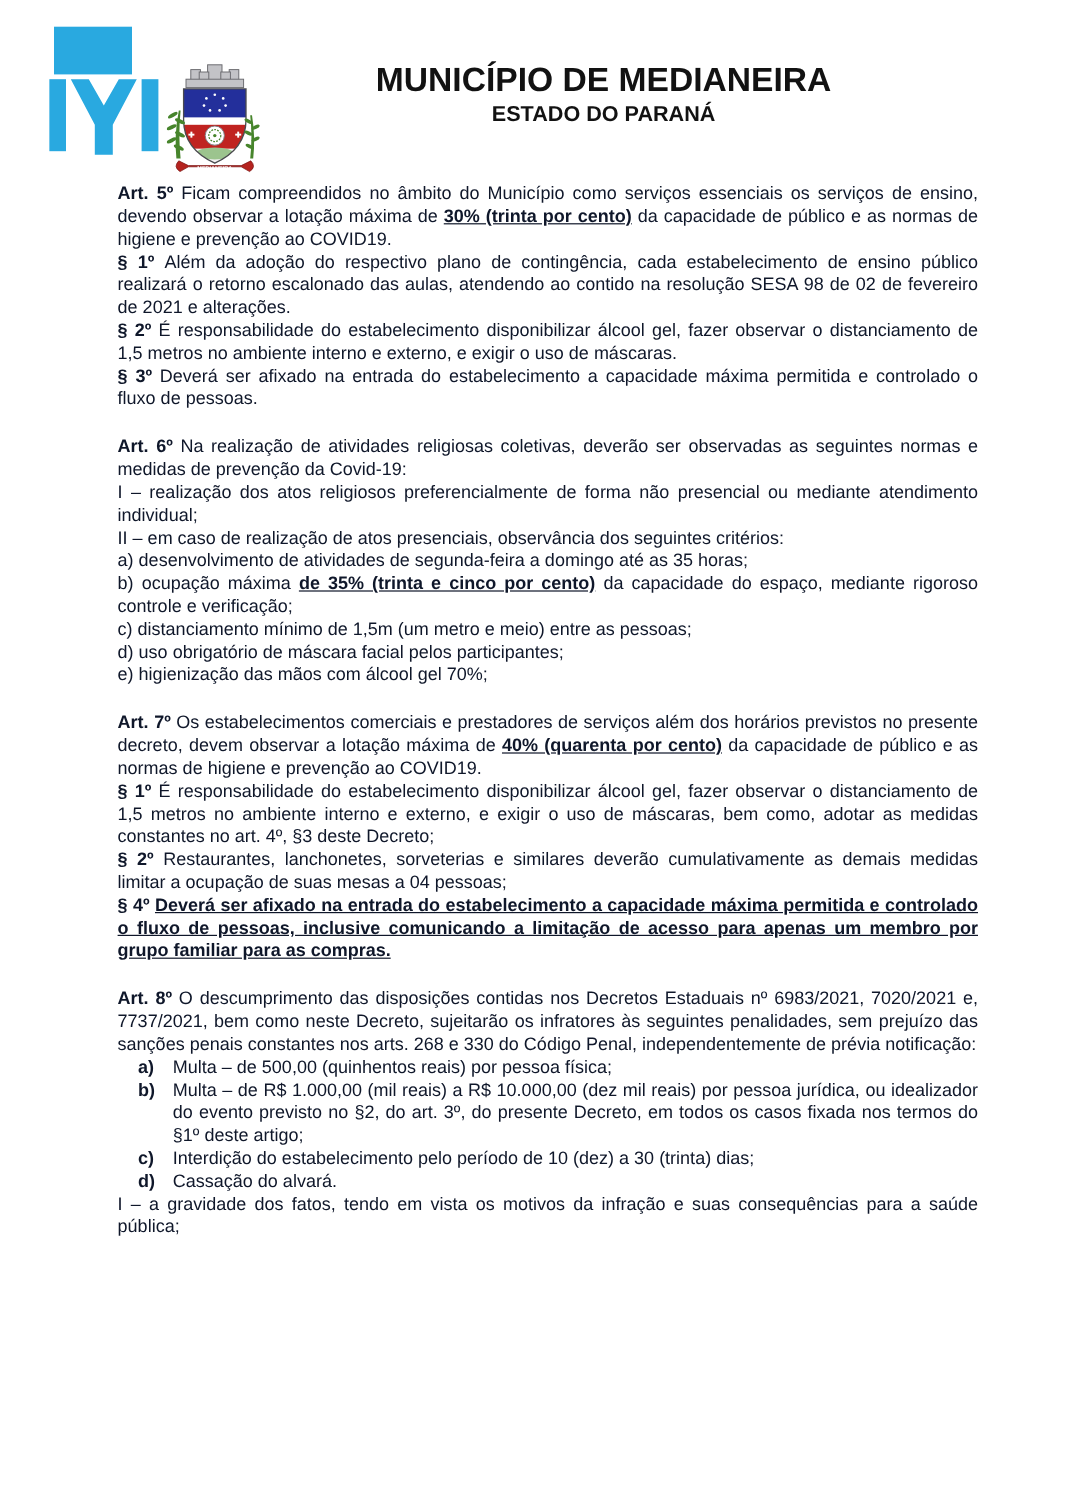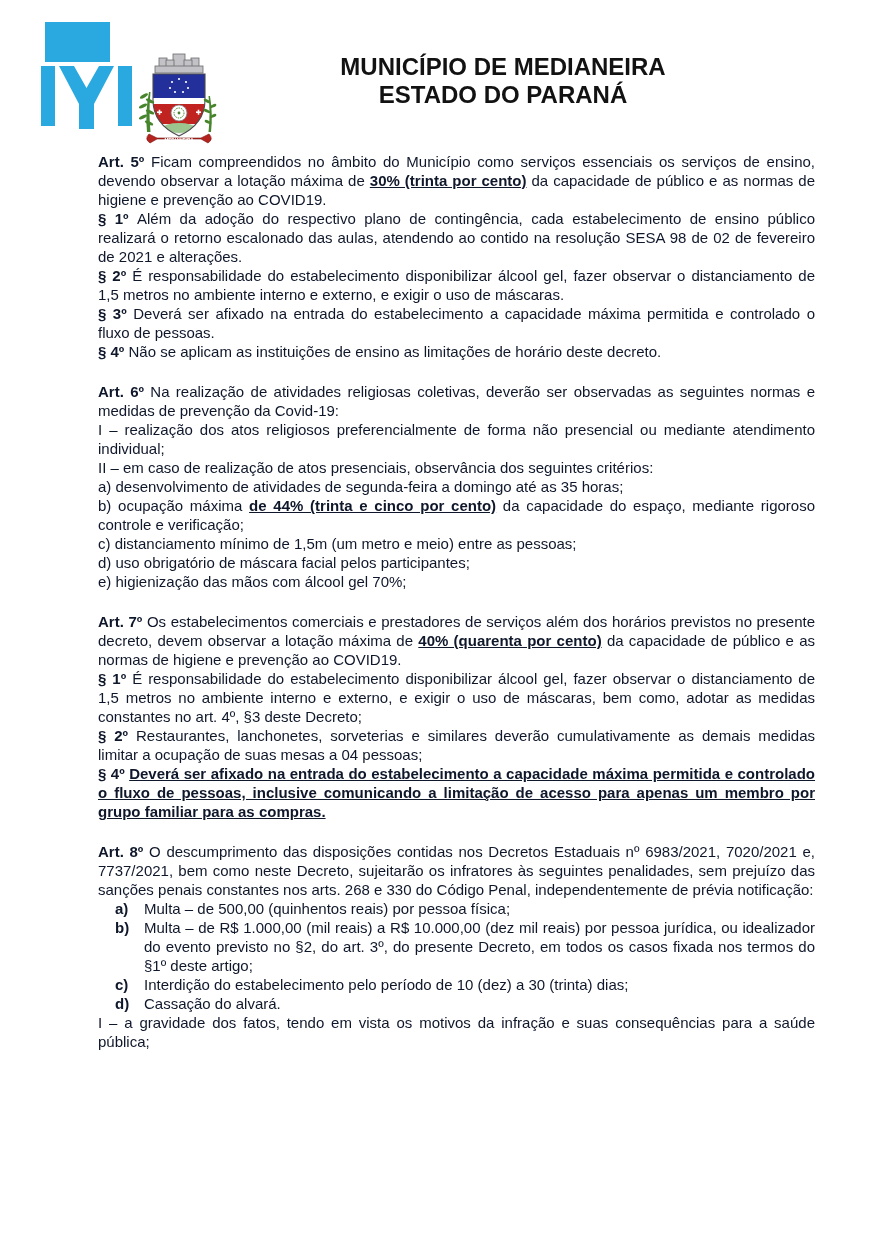--- a/index.html
+++ b/index.html
@@ -7,22 +7,22 @@
     width:891px;height:1260px;background:#ffffff;position:relative;
     font-family:"Liberation Sans", sans-serif;color:#161616;overflow:hidden;
   }
   .page{position:absolute;inset:0;background:#fff;}
 
   
   .hdr{position:absolute;left:0;top:0;width:891px;height:150px;}
   .m-logo{position:absolute;left:41px;top:22px;}
   .crest{position:absolute;left:139px;top:46px;}
   .title-block{position:absolute;left:115px;right:0;top:53px;text-align:center;}
-  .title-main{font-weight:bold;font-size:24px;letter-spacing:0px;color:#121212;line-height:28px;}
-  .title-sub{font-weight:bold;font-size:24px;color:#121212;line-height:22px;margin-top:3px;}
+  .title-main{font-weight:bold;font-size:28px;letter-spacing:0px;color:#121212;line-height:28px;}
+  .title-sub{font-weight:bold;font-size:18px;color:#121212;line-height:22px;margin-top:3px;}
 
   
   .doc-body{
     position:absolute;left:98px;top:152px;width:717px;
     font-size:15px;line-height:19px;text-align:justify;color:#0f172a;
   }
   .block + .block{margin-top:21px;}
   .para{margin:0;}
   .u{text-decoration:underline;}
   b{font-weight:bold;}
@@ -116,28 +116,27 @@
       <div class="title-sub">ESTADO DO PARANÁ</div>
     </div>
   </div>
 
   <main class="doc-body" id="doc-body">
       <div class="block">
         <p class="para"><b>Art. 5º </b><span>Ficam compreendidos no âmbito do Município como serviços essenciais os serviços de ensino, devendo observar a lotação máxima de </span><b class="u">30% (trinta por cento)</b><span> da capacidade de público e as normas de higiene e prevenção ao COVID19.</span></p>
         <p class="para"><b>§ 1º </b><span>Além da adoção do respectivo plano de contingência, cada estabelecimento de ensino público realizará o retorno escalonado das aulas, atendendo ao contido na resolução SESA 98 de 02 de fevereiro de 2021 e alterações.</span></p>
         <p class="para"><b>§ 2º </b><span>É responsabilidade do estabelecimento disponibilizar álcool gel, fazer observar o distanciamento de 1,5 metros no ambiente interno e externo, e exigir o uso de máscaras.</span></p>
         <p class="para"><b>§ 3º </b><span>Deverá ser afixado na entrada do estabelecimento a capacidade máxima permitida e controlado o fluxo de pessoas.</span></p>
-        <p class="para"><b>§ 4º </b><span>Não se aplicam as instituições de ensino as limitações de horário deste decreto.</span></p>
       </div>
       <div class="block">
         <p class="para"><b>Art. 6º </b><span>Na realização de atividades religiosas coletivas, deverão ser observadas as seguintes normas e medidas de prevenção da Covid-19:</span></p>
         <p class="para"><span>I – realização dos atos religiosos preferencialmente de forma não presencial ou mediante atendimento individual;</span></p>
         <p class="para"><span>II – em caso de realização de atos presenciais, observância dos seguintes critérios:</span></p>
         <p class="para"><span>a) desenvolvimento de atividades de segunda-feira a domingo até as 35 horas;</span></p>
-        <p class="para"><span>b) ocupação máxima </span><b class="u">de 44% (trinta e cinco por cento)</b><span> da capacidade do espaço, mediante rigoroso controle e verificação;</span></p>
+        <p class="para"><span>b) ocupação máxima </span><b class="u">de 35% (trinta e cinco por cento)</b><span> da capacidade do espaço, mediante rigoroso controle e verificação;</span></p>
         <p class="para"><span>c) distanciamento mínimo de 1,5m (um metro e meio) entre as pessoas;</span></p>
         <p class="para"><span>d) uso obrigatório de máscara facial pelos participantes;</span></p>
         <p class="para"><span>e) higienização das mãos com álcool gel 70%;</span></p>
       </div>
       <div class="block">
         <p class="para"><b>Art. 7º </b><span>Os estabelecimentos comerciais e prestadores de serviços além dos horários previstos no presente decreto, devem observar a lotação máxima de </span><b class="u">40% (quarenta por cento)</b><span> da capacidade de público e as normas de higiene e prevenção ao COVID19.</span></p>
         <p class="para"><b>§ 1º </b><span>É responsabilidade do estabelecimento disponibilizar álcool gel, fazer observar o distanciamento de 1,5 metros no ambiente interno e externo, e exigir o uso de máscaras, bem como, adotar as medidas constantes no art. 4º, §3 deste Decreto;</span></p>
         <p class="para"><b>§ 2º </b><span>Restaurantes, lanchonetes, sorveterias e similares deverão cumulativamente as demais medidas limitar a ocupação de suas mesas a 04 pessoas;</span></p>
         <p class="para"><b>§ 4º </b><b class="u">Deverá ser afixado na entrada do estabelecimento a capacidade máxima permitida e controlado o fluxo de pessoas, inclusive comunicando a limitação de acesso para apenas um membro por grupo familiar para as compras.</b></p>
       </div>

